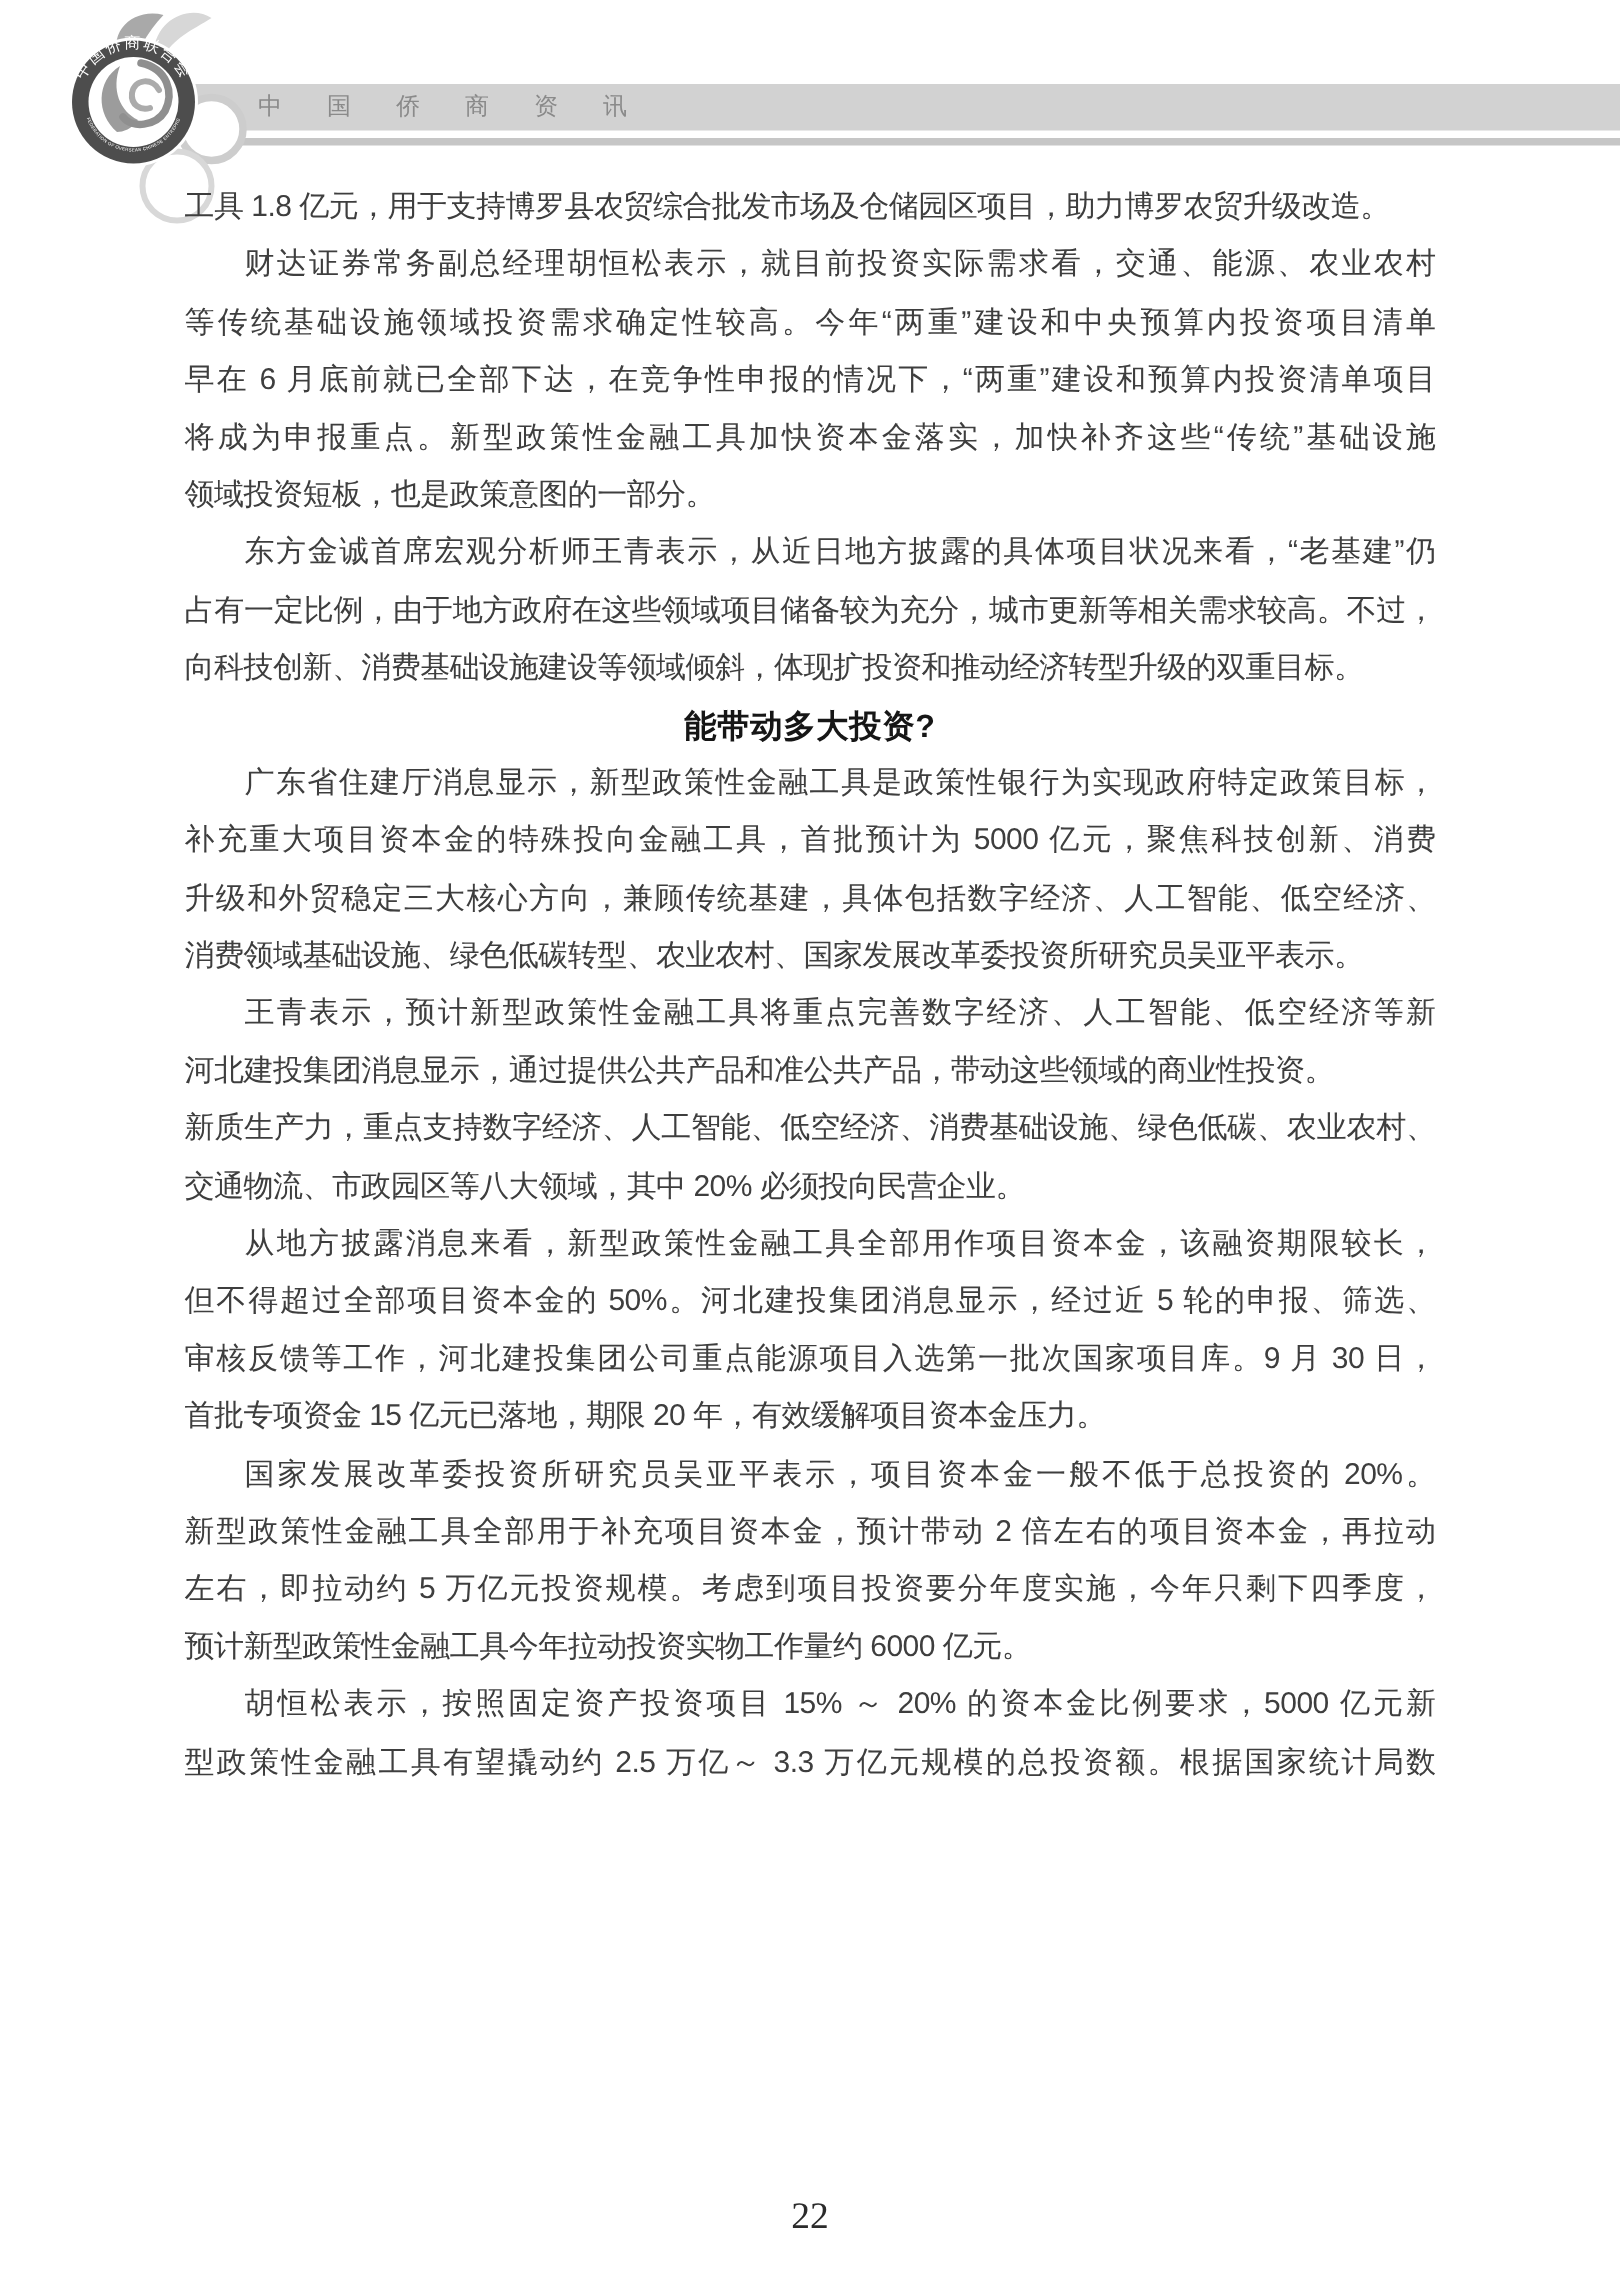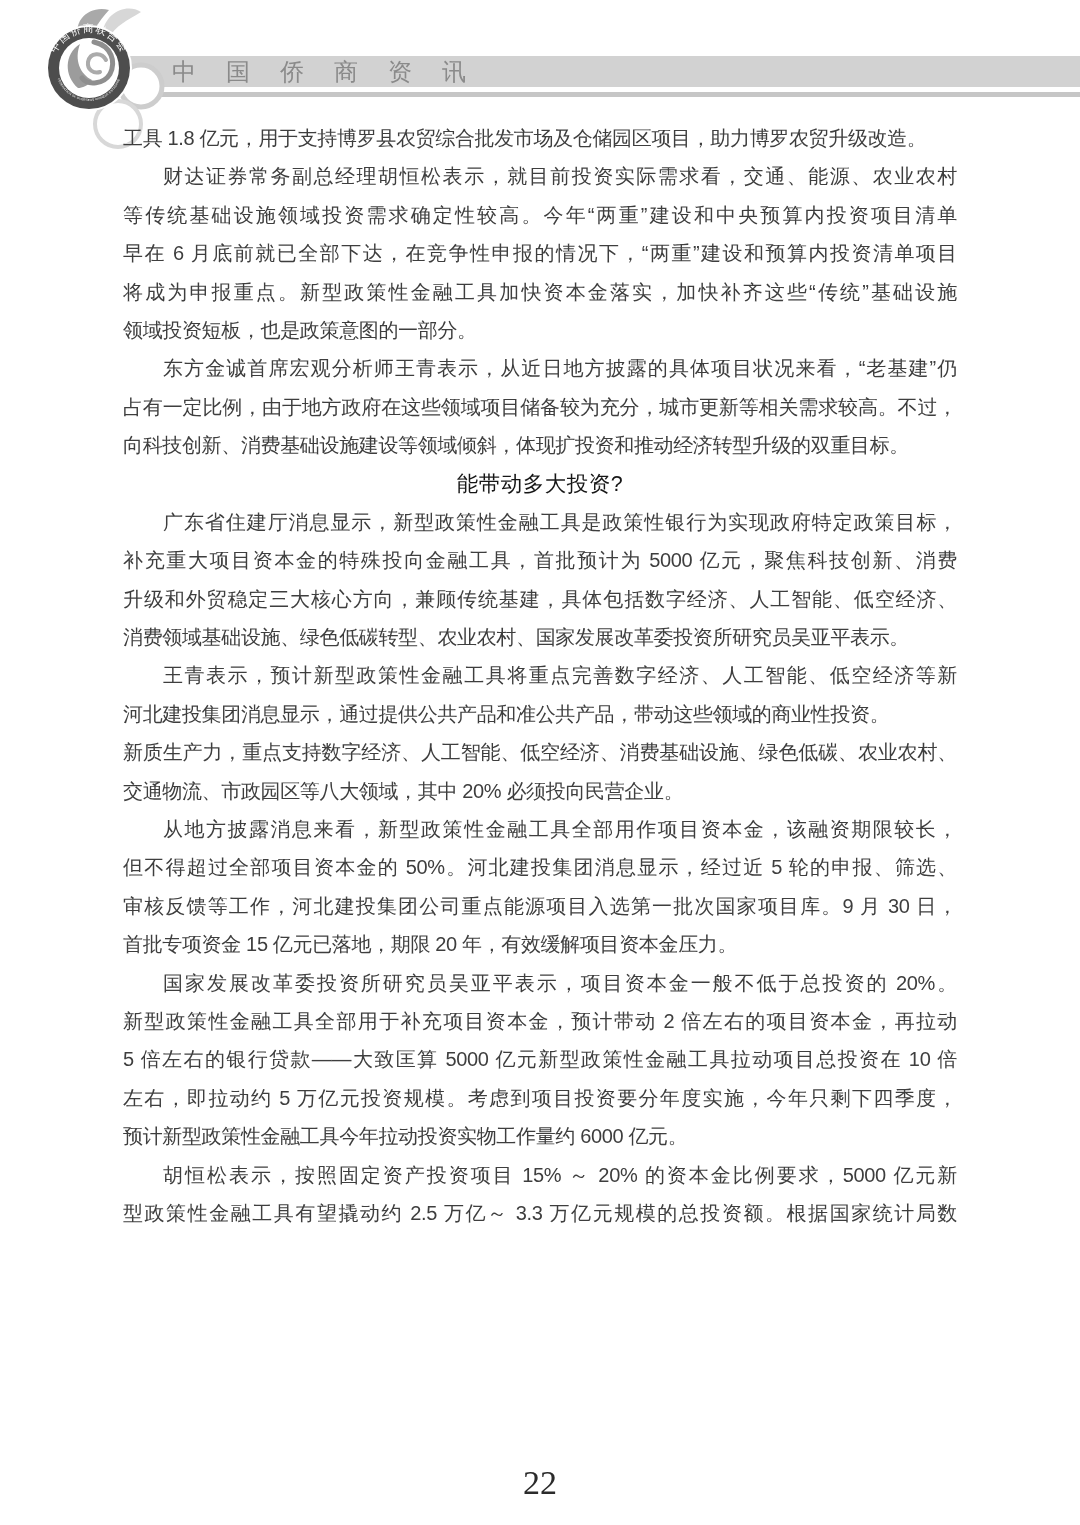--- a/index.html
+++ b/index.html
@@ -12,44 +12,44 @@
   .bar-main {
     position:absolute; left:110px; right:0; top:56px; height:31px;
     background:#d2d2d2;
   }
   .bar-thin {
     position:absolute; left:150px; right:0; top:92px; height:5px;
     background:#c6c6c6;
   }
   .banner-title {
     position:absolute; left:172px; top:56px; height:31px; line-height:31px;
-    font-size:24px; color:#8a8a8a; letter-spacing:30px; white-space:nowrap;
+    font-size:16px; color:#8a8a8a; letter-spacing:30px; white-space:nowrap;
     font-weight:400;
   }
   .logo-wrap { position:absolute; left:42px; top:0; width:170px; height:160px; }
   
   .article {
     position:absolute; left:123px; top:119px; width:834px;
   }
   .line {
     height:38.4px; line-height:38.4px; overflow:hidden;
     font-size:20px; letter-spacing:-0.35px; color:#3e3e3e;
     text-align:justify; text-align-last:justify;
   }
   .line.ind  { text-indent:40px; }
   .line.last { text-align:center; text-align-last:left; }
   .line.heading {
-    font-weight:normal; color:#161616; font-size:21.5px; letter-spacing:0.5px;
+    font-weight:bold; color:#161616; font-size:21.5px; letter-spacing:0.5px;
     text-align:center; text-align-last:center; text-indent:0;
   }
   
   .footer-page {
     position:absolute; left:0; right:0; top:1464px; height:40px;
     text-align:center; font-family:"Liberation Serif","DejaVu Serif",serif;
-    font-size:34px; color:#2b2b2b;
+    font-size:25px; color:#2b2b2b;
   }
 </style>
 </head>
 <body>
 
 <div class="page">
 
   <div class="bar-main"></div>
   <div class="bar-thin"></div>
   <div class="banner-title">中国侨商资讯</div>
@@ -103,21 +103,20 @@
       <div class="line ind">王青表示，预计新型政策性金融工具将重点完善数字经济、人工智能、低空经济等新</div>
       <div class="line last">河北建投集团消息显示，通过提供公共产品和准公共产品，带动这些领域的商业性投资。</div>
       <div class="line">新质生产力，重点支持数字经济、人工智能、低空经济、消费基础设施、绿色低碳、农业农村、</div>
       <div class="line last">交通物流、市政园区等八大领域，其中 20% 必须投向民营企业。</div>
       <div class="line ind">从地方披露消息来看，新型政策性金融工具全部用作项目资本金，该融资期限较长，</div>
       <div class="line">但不得超过全部项目资本金的 50%。河北建投集团消息显示，经过近 5 轮的申报、筛选、</div>
       <div class="line">审核反馈等工作，河北建投集团公司重点能源项目入选第一批次国家项目库。9 月 30 日，</div>
       <div class="line last">首批专项资金 15 亿元已落地，期限 20 年，有效缓解项目资本金压力。</div>
       <div class="line ind">国家发展改革委投资所研究员吴亚平表示，项目资本金一般不低于总投资的 20%。</div>
       <div class="line">新型政策性金融工具全部用于补充项目资本金，预计带动 2 倍左右的项目资本金，再拉动</div>
-      <div class="line">5 倍左右的银行贷款——大致匡算 5000 亿元新型政策性金融工具拉动项目总投资在 10 倍</div>
       <div class="line">左右，即拉动约 5 万亿元投资规模。考虑到项目投资要分年度实施，今年只剩下四季度，</div>
       <div class="line last">预计新型政策性金融工具今年拉动投资实物工作量约 6000 亿元。</div>
       <div class="line ind">胡恒松表示，按照固定资产投资项目 15% ～ 20% 的资本金比例要求，5000 亿元新</div>
       <div class="line">型政策性金融工具有望撬动约 2.5 万亿～ 3.3 万亿元规模的总投资额。根据国家统计局数</div>
     </div>
 
   <div class="footer-page">22</div>
 
 </div>
 

